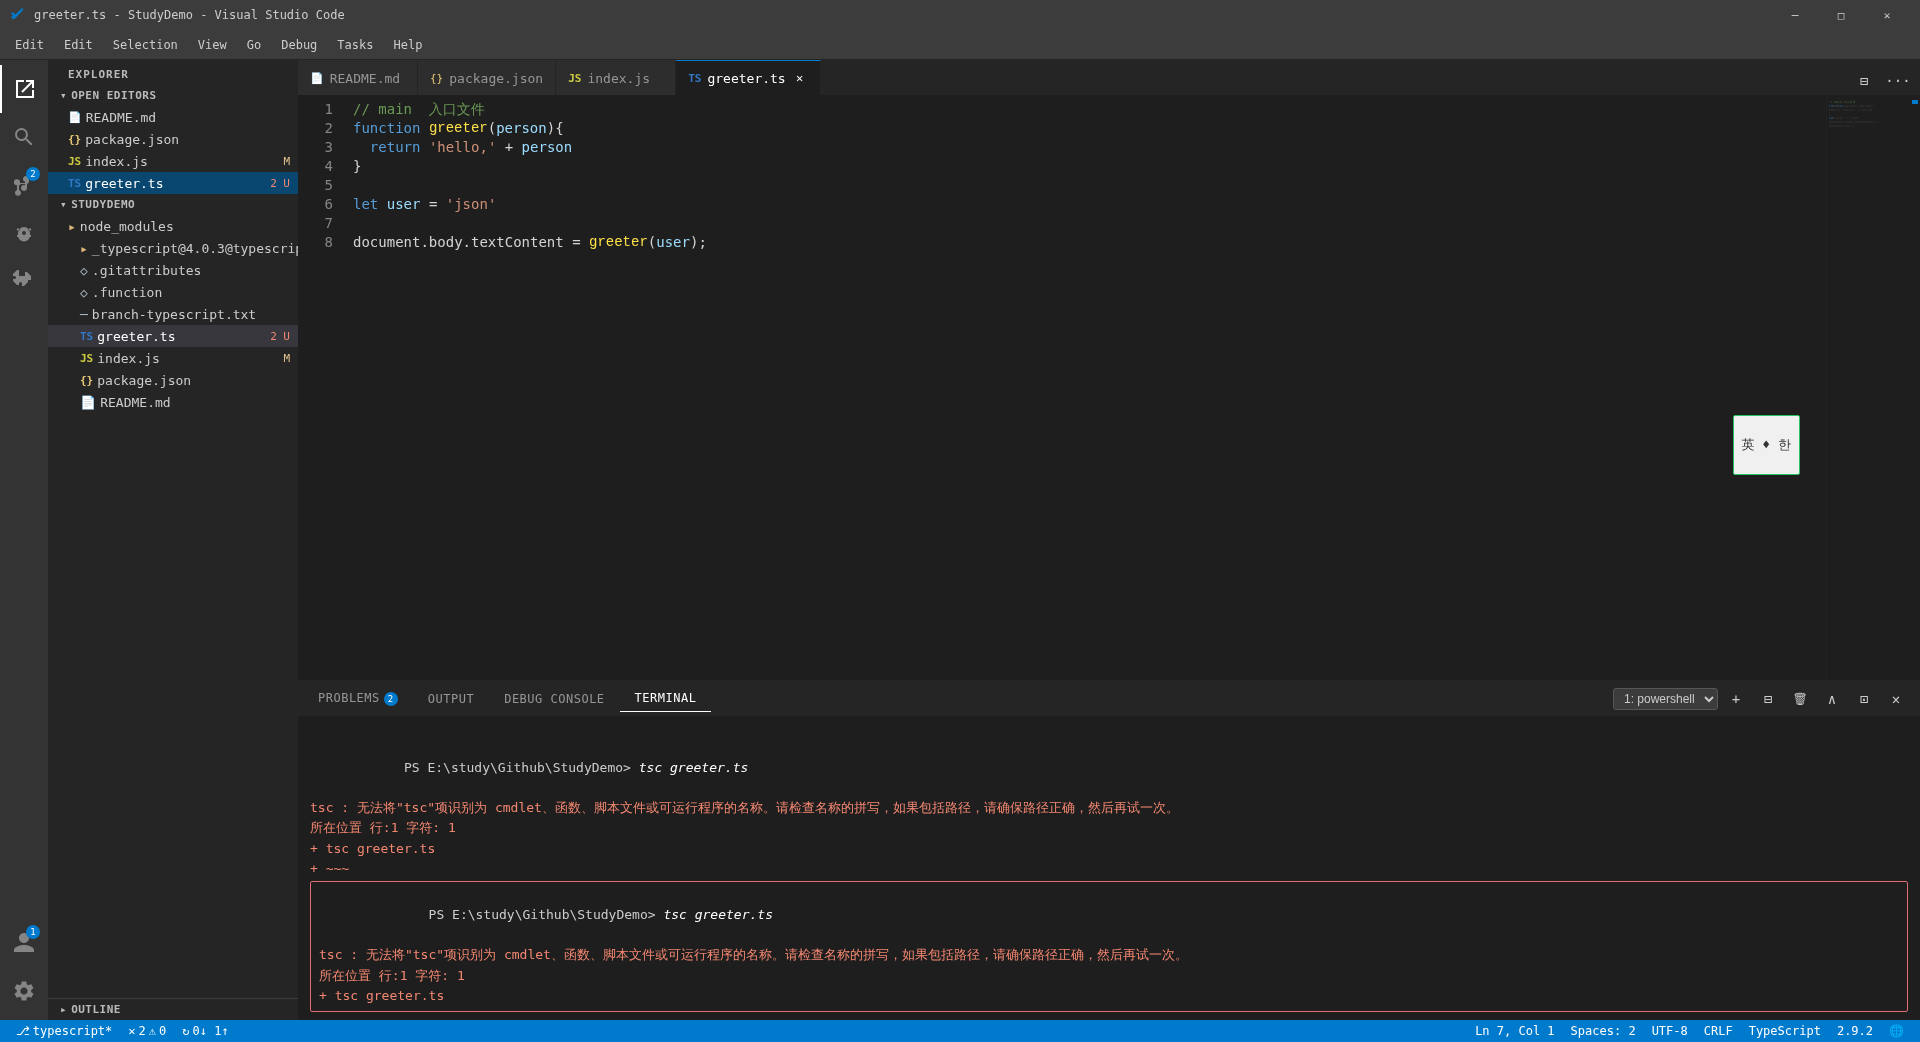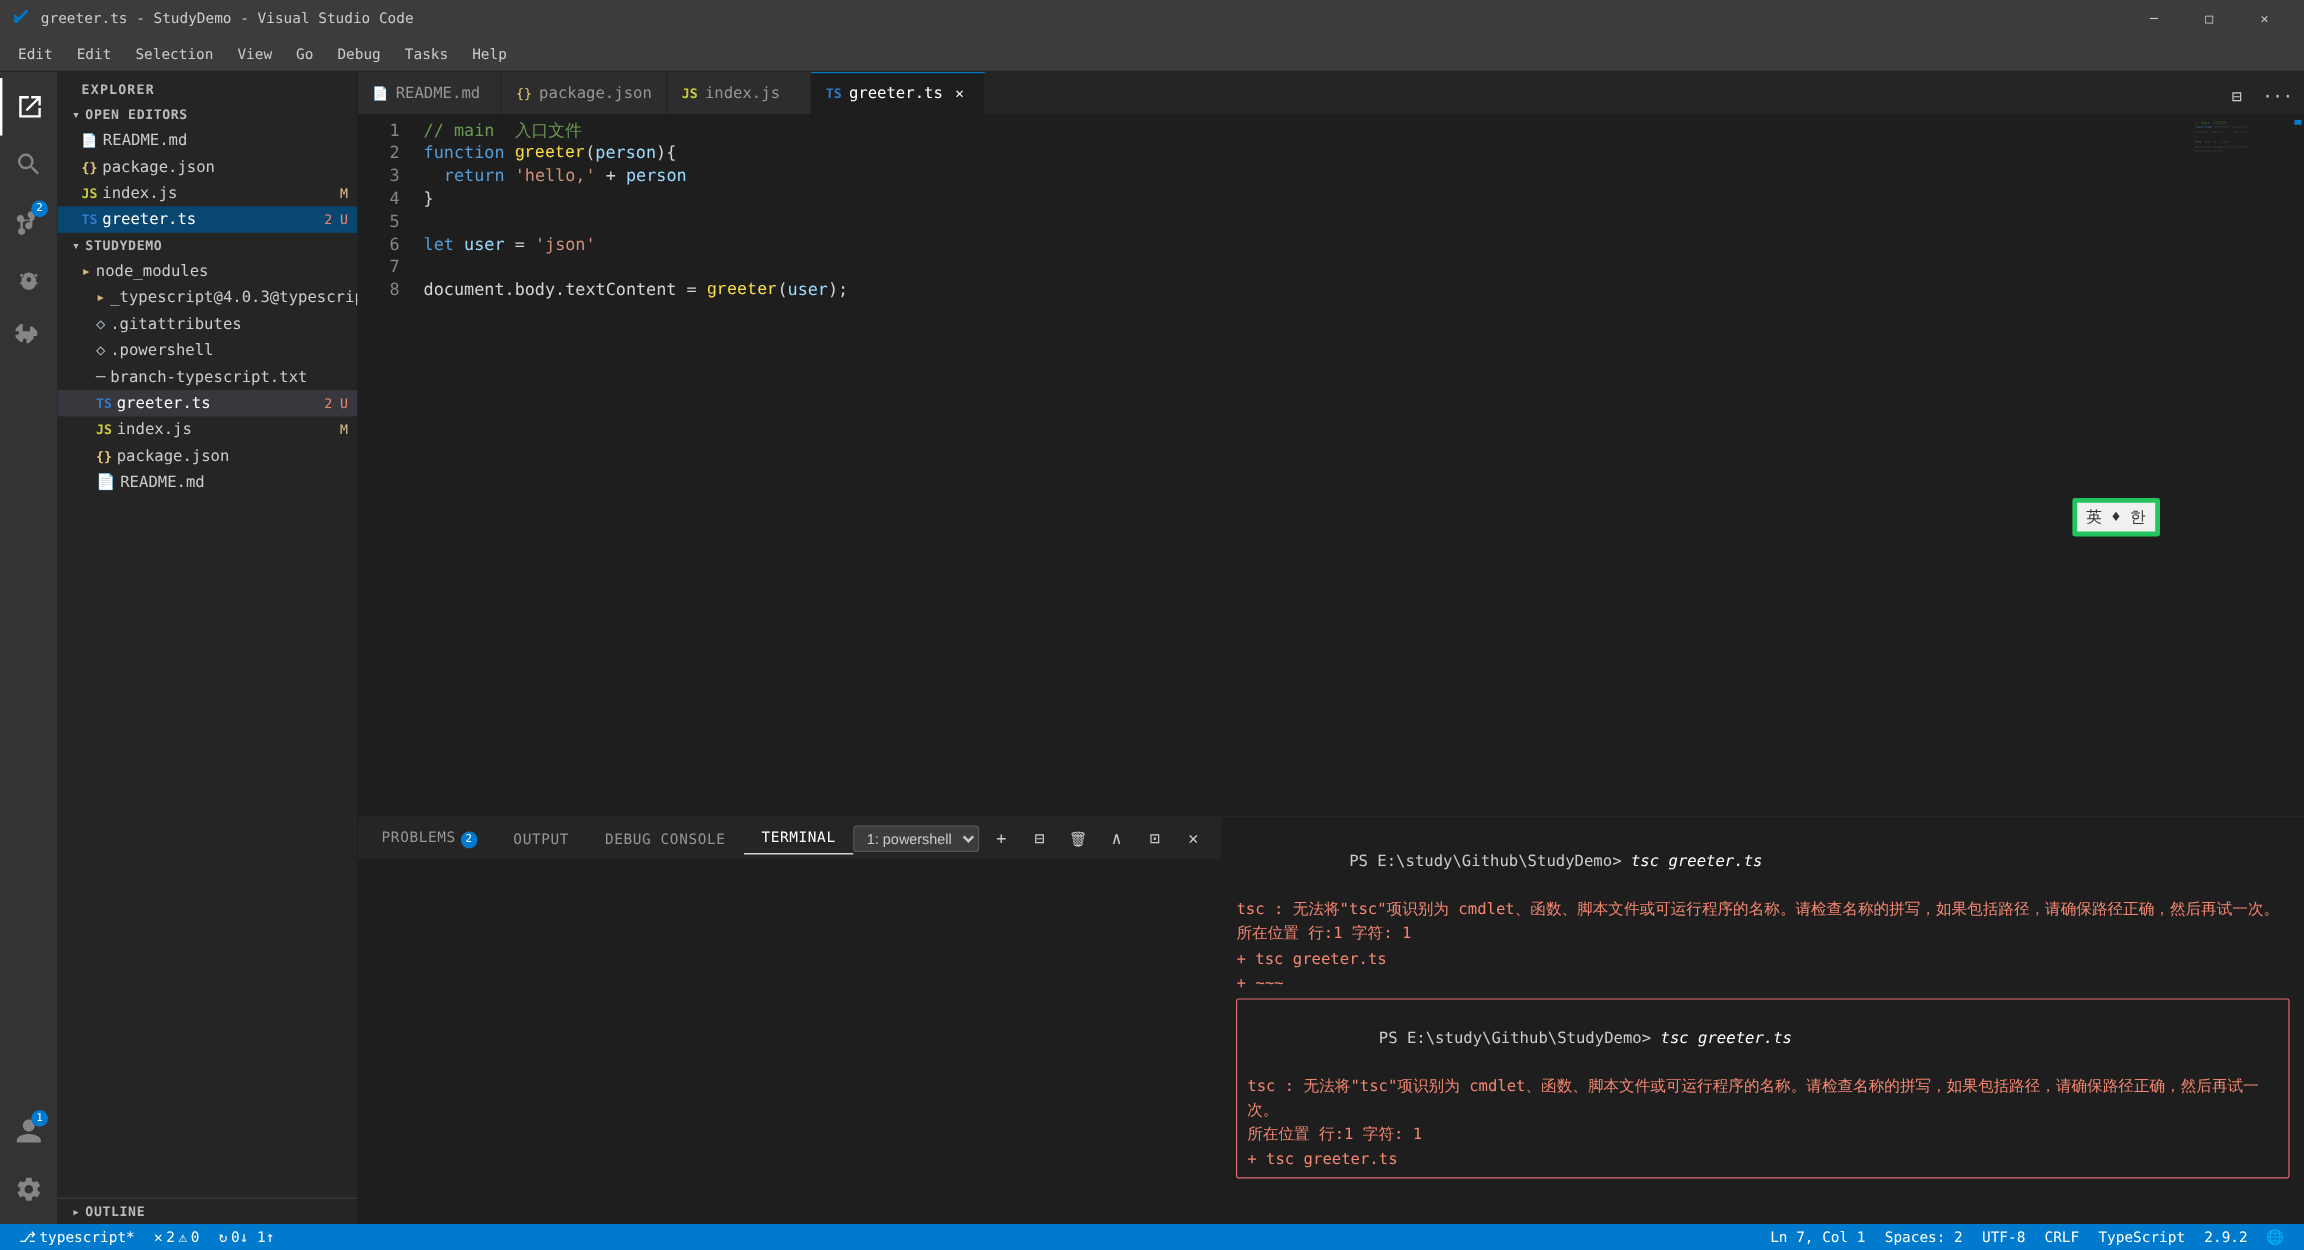--- a/index.html
+++ b/index.html
@@ -272,22 +272,23 @@
       right: 2px;
       top: 20px;
     }
 
     
     #panel {
       height: 340px;
       background: #1e1e1e;
       border-top: 1px solid #252526;
       display: flex;
-      flex-direction: row;
+      flex-direction: column;
       flex-shrink: 0;
+      gap: 14px;
     }
     #panel-tabs {
       height: 35px;
       background: #252526;
       display: flex;
       align-items: center;
       padding: 0 5px;
       gap: 0;
       flex-shrink: 0;
     }
@@ -387,22 +388,22 @@
       white-space: nowrap;
     }
     .status-spacer { flex: 1; }
 
     
     #ime-popup {
       position: fixed;
       right: 120px;
       top: 415px;
       background: #f0f0f0;
-      border: 4px solid #22c55e;
-      padding: 3px 8px;
+      border: 1px solid #22c55e;
+      padding: 20px 8px;
       font-size: 13px;
       color: #333;
       border-radius: 2px;
       z-index: 100;
     }
 
     
     #minimap {
       width: 80px;
       background: #1e1e1e;
@@ -523,21 +524,21 @@
     <div class="tree-item tree-indent-2">
       <span style="color:#dcb67a;">▸ </span>
       <span>_typescript@4.0.3@typescript</span>
     </div>
     <div class="tree-item tree-indent-2">
       <span style="color:#a6b4be;">◇ </span>
       <span>.gitattributes</span>
     </div>
     <div class="tree-item tree-indent-2">
       <span style="color:#a6b4be;">◇ </span>
-      <span>.powershell</span>
+      <span>.function</span>
     </div>
     <div class="tree-item tree-indent-2">
       <span style="color:#a6b4be;">─ </span>
       <span>branch-typescript.txt</span>
     </div>
     <div class="tree-item tree-indent-2 active" style="background:#37373d;">
       <span style="color:#3178c6;font-size:11px;font-weight:bold;">TS</span>
       <span> greeter.ts</span>
       <span class="file-badge error">2 U</span>
     </div>

